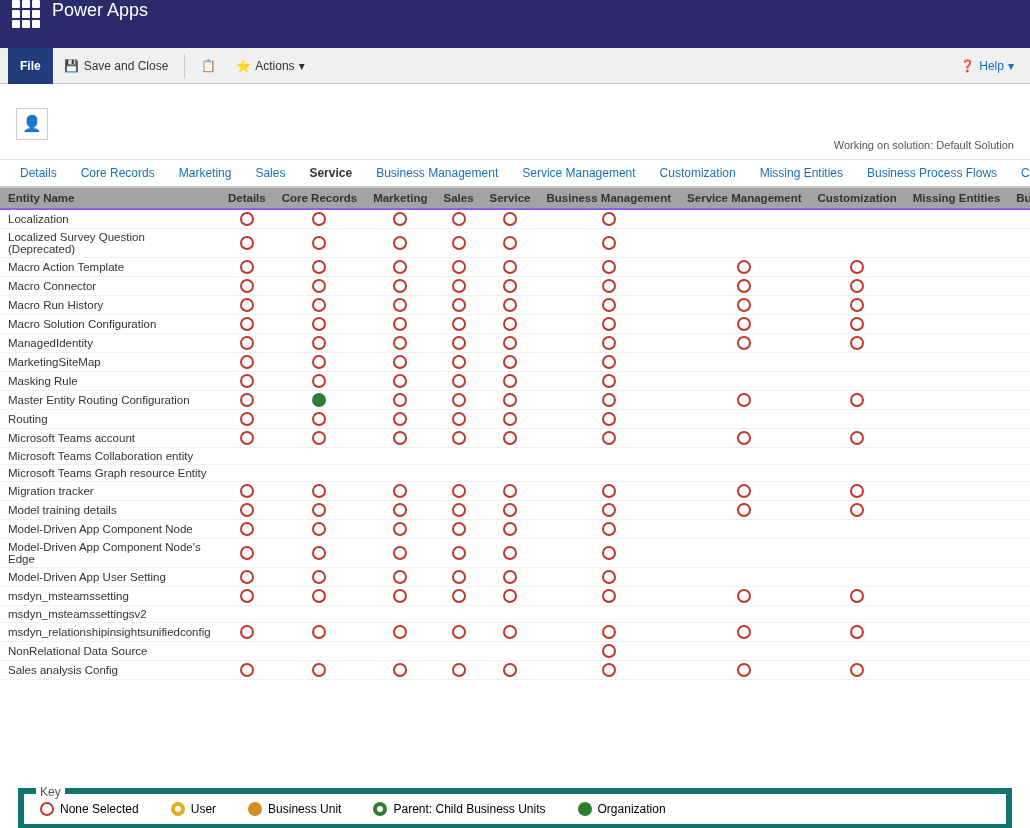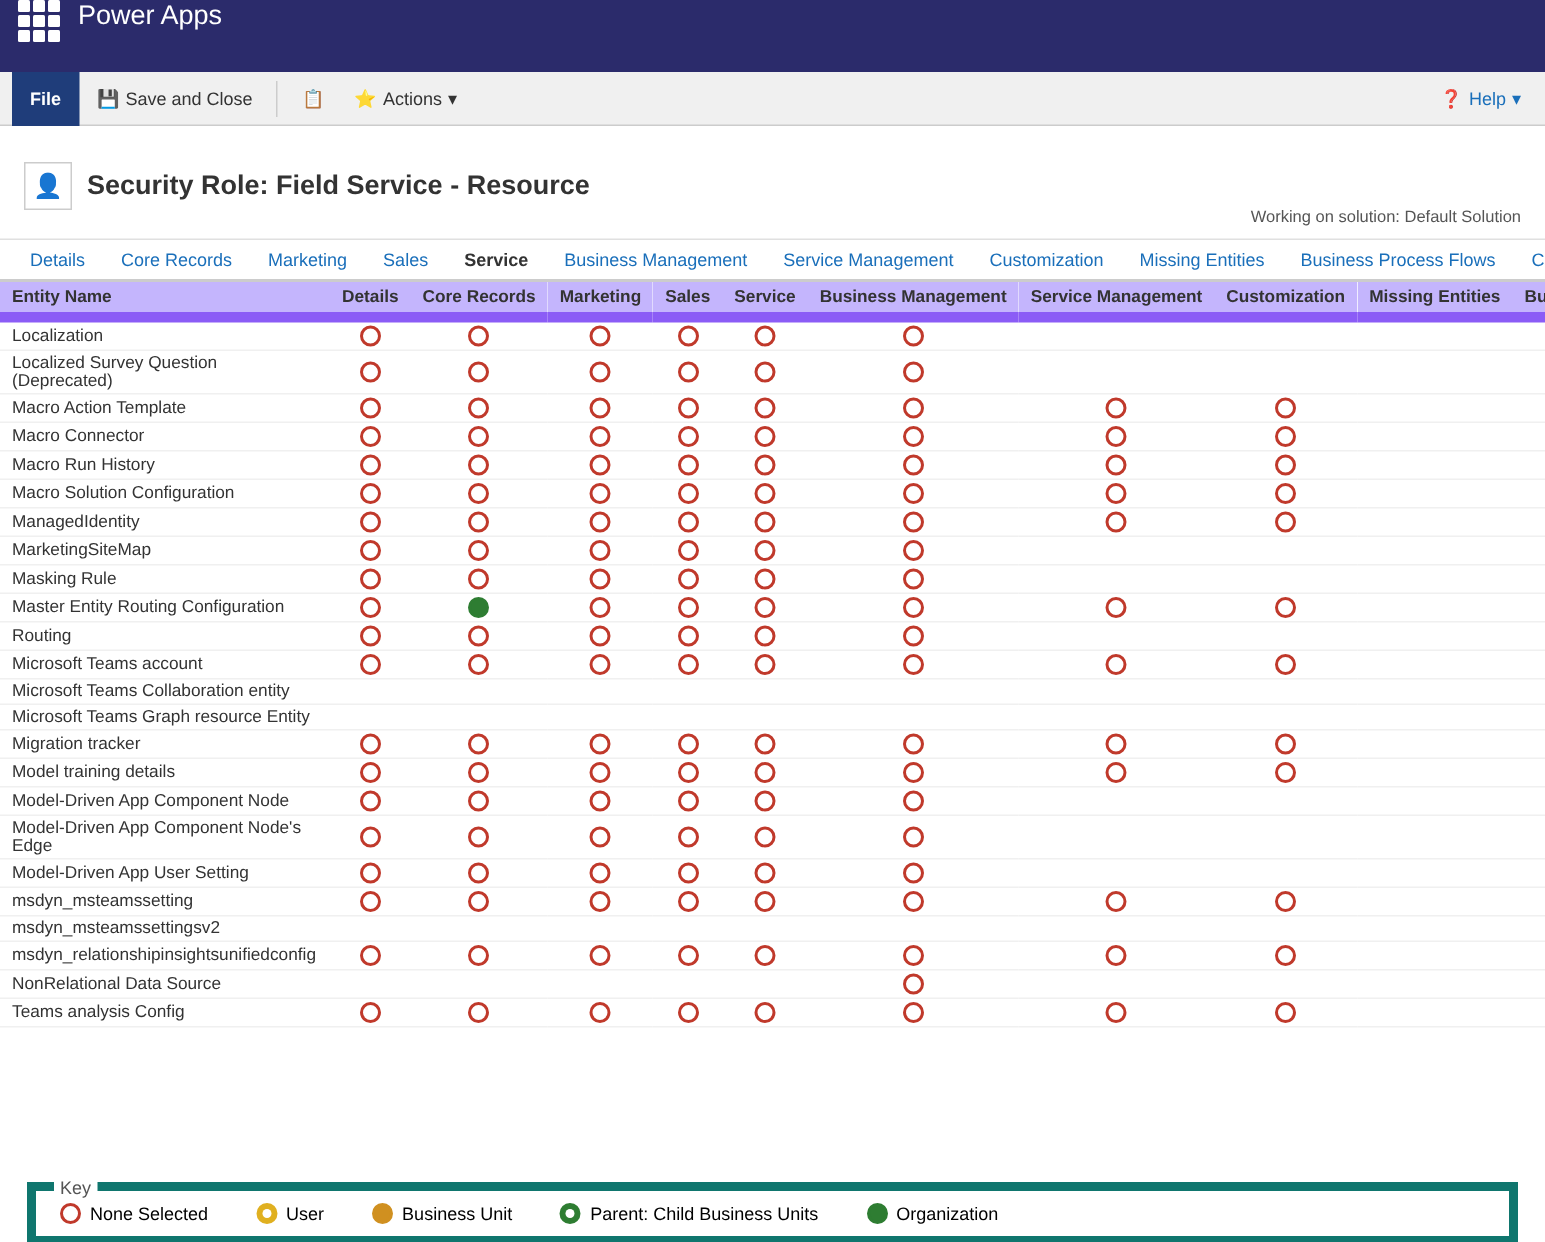--- a/index.html
+++ b/index.html
@@ -86,22 +86,22 @@
       flex: 1;
       overflow-y: auto;
       overflow-x: hidden;
     }
     table {
       width: 100%;
       border-collapse: collapse;
       font-size: 11.5px;
     }
     thead tr th {
-      background: #c4b5fd;
-      border-bottom: 7px solid #8b5cf6;
+      background: #a3a3a3;
+      border-bottom: 2px solid #8b5cf6;
       padding: 4px 8px;
       text-align: center;
       font-weight: 600;
       color: #333;
       position: sticky;
       top: 0;
       z-index: 1;
       white-space: nowrap;
     }
     thead tr th:first-child { text-align: left; }
@@ -251,21 +251,20 @@
   <div class="help-btn">
     <span>❓</span>
     <span>Help</span>
     <span>▾</span>
   </div>
 </div>
 
 <div class="page-header">
   <div class="page-header-left">
     <div class="security-icon">👤</div>
-    <span class="page-title">Security Role: Field Service - Resource</span>
   </div>
   <span class="working-on">Working on solution: Default Solution</span>
 </div>
 
 <div class="tabs-bar" id="tabs-bar">
     <div class="tab">Details</div>
     <div class="tab">Core Records</div>
     <div class="tab">Marketing</div>
     <div class="tab">Sales</div>
     <div class="tab active">Service</div>
@@ -590,21 +589,21 @@
             <td></td>
             <td></td>
             <td></td>
             <td><span class="circle empty"></span></td>
             <td></td>
             <td></td>
             <td></td>
             <td></td>
           </tr>
           <tr>
-            <td>Teams analysis Config</td>
+            <td>Sales analysis Config</td>
             <td><span class="circle empty"></span></td>
             <td><span class="circle empty"></span></td>
             <td><span class="circle empty"></span></td>
             <td><span class="circle empty"></span></td>
             <td><span class="circle empty"></span></td>
             <td><span class="circle empty"></span></td>
             <td><span class="circle empty"></span></td>
             <td><span class="circle empty"></span></td>
             <td></td>
             <td></td>

